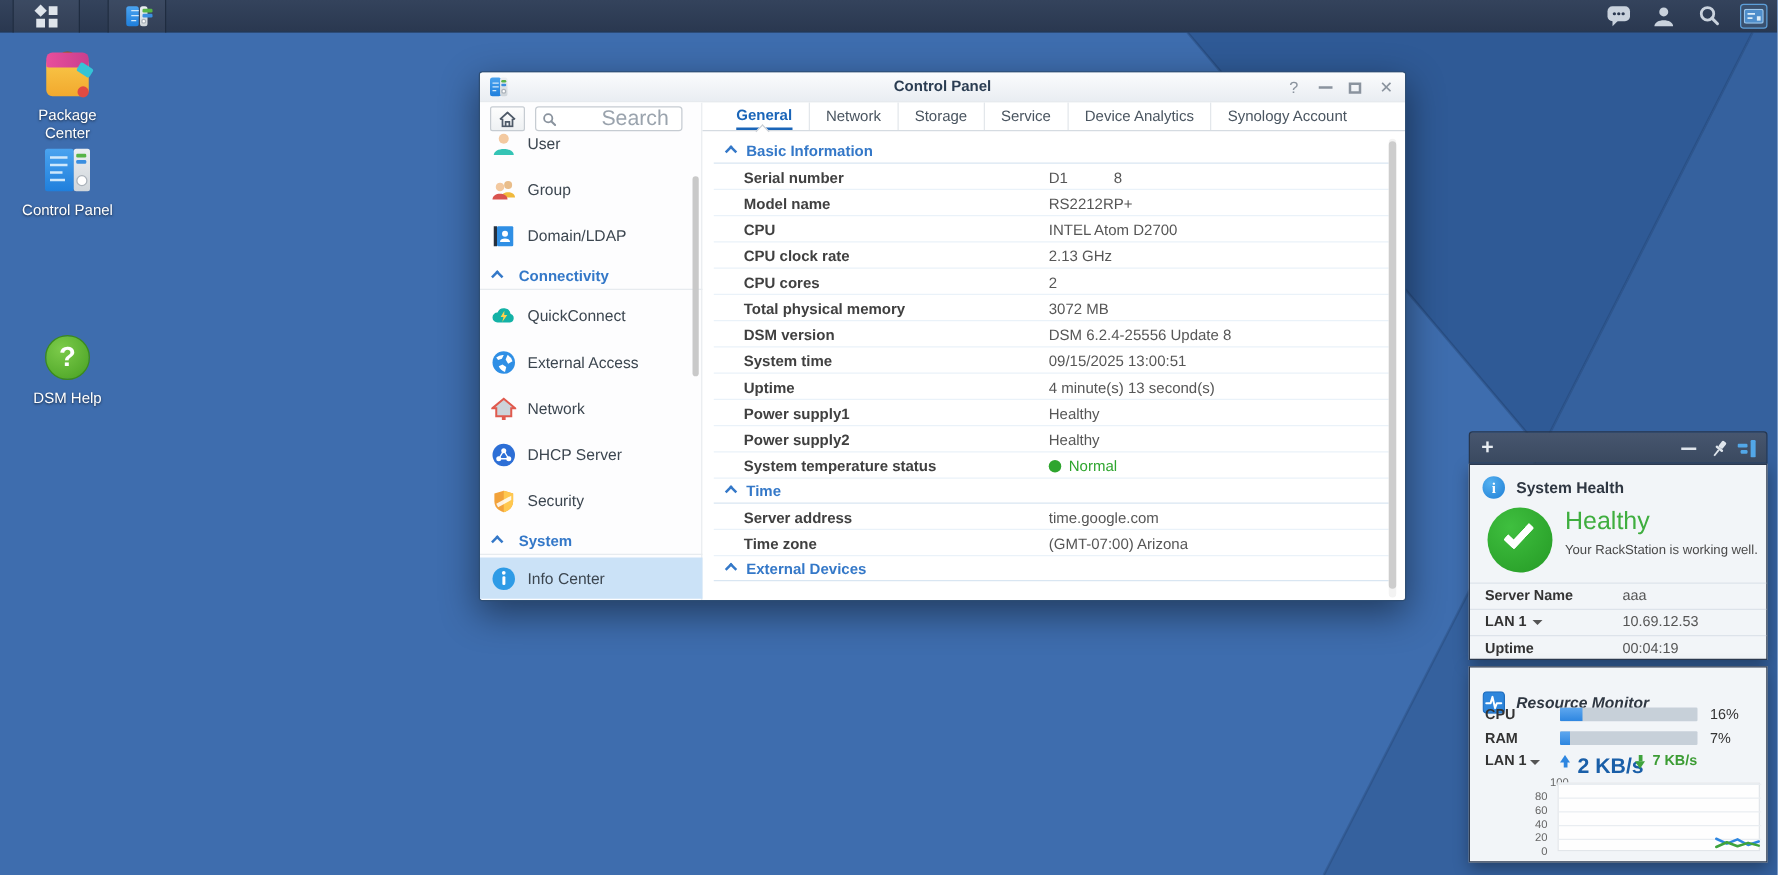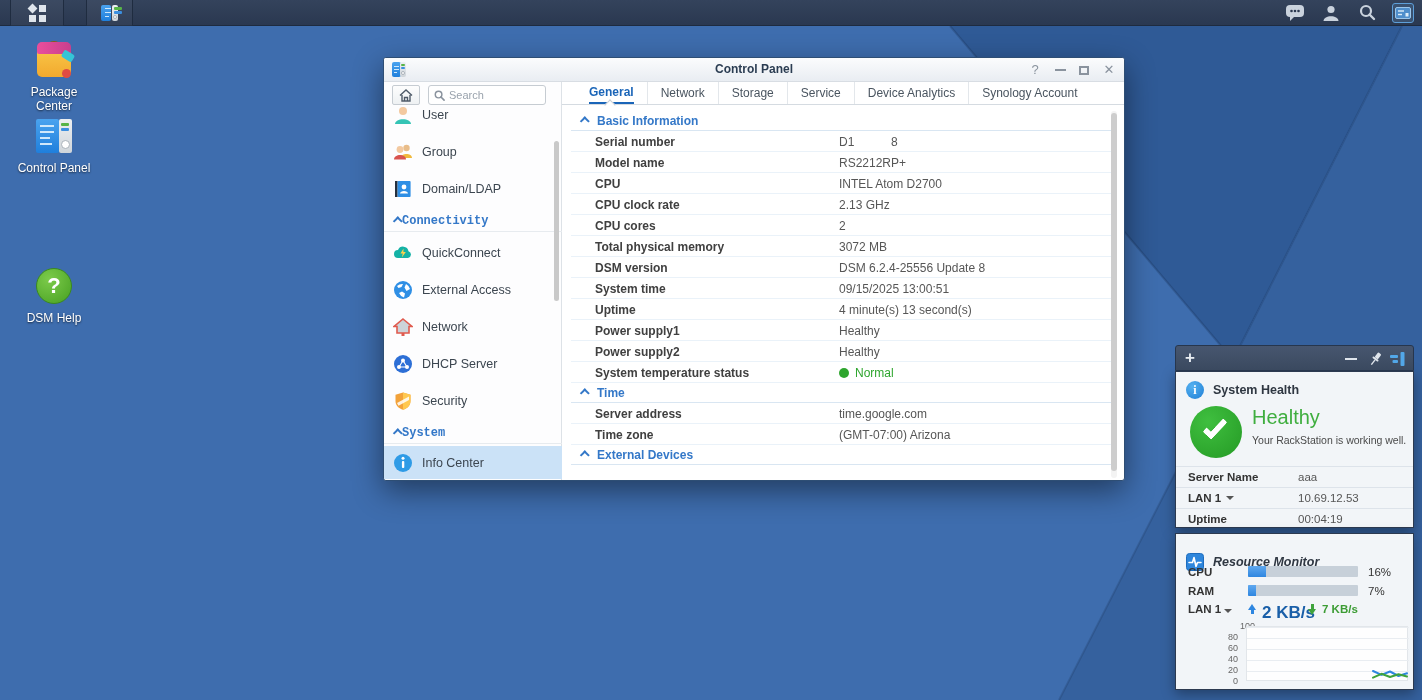--- a/index.html
+++ b/index.html
@@ -68,27 +68,27 @@
   .wc-max { width:10px; height:9px; border:2px solid #8a939e; }
 
   .winbody { position:relative; height:398px; display:flex; }
 
   
   .sbar { position:relative; width:178px; height:100%; background:#fdfdfe; border-right:1px solid #dde2e7; border-radius:0 0 0 3px; }
   .home-btn { position:absolute; left:8px; top:3px; width:28px; height:20px; border:1px solid #c6ccd2; border-radius:2px;
     background:linear-gradient(#fdfdfd,#eef1f3); display:flex; align-items:center; justify-content:center; cursor:pointer; }
   .search-box { position:absolute; left:44px; top:3px; width:118px; height:20px; border:1px solid #c6ccd2; border-radius:3px;
     background:#fff; display:flex; align-items:center; padding:0 5px; gap:4px; }
-  .search-box input { border:none; outline:none; width:86px; font-size:11px; color:#444; background:transparent; font-family:"Liberation Sans",sans-serif;}
+  .search-box input { border:none; outline:none; width:86px; font-size:17px; color:#444; background:transparent; font-family:"Liberation Sans",sans-serif;text-align:right;}
   .search-box input::placeholder { color:#9aa3ad; }
   .sitem { position:absolute; left:0; width:178px; height:22px; display:flex; align-items:center; gap:9px;
     padding-left:9px; font-size:12.5px; color:#3c4650; cursor:pointer; }
   .sitem .sic { width:20px; height:20px; flex:none; }
-  .sheader { position:absolute; left:0; width:178px; height:22px; display:flex; align-items:center; gap:0;
-    padding-left:11px; font-size:12px; font-weight:bold; color:#3478c8; cursor:pointer; border-bottom:1px solid #e7ebef;font-family:Liberation Mono, monospace; }
+  .sheader { position:absolute; left:0; width:178px; height:22px; display:flex; align-items:center; gap:13px;
+    padding-left:11px; font-size:12px; font-weight:bold; color:#3478c8; cursor:pointer; border-bottom:1px solid #e7ebef; }
   .chev { width:7px; height:7px; border-left:2px solid #3478c8; border-top:2px solid #3478c8; transform:rotate(45deg) translateY(1px); }
   .sitem.sel { background:#cbe2f7; height:33px; }
   .sb-scroll { position:absolute; right:2px; top:59px; width:5px; height:160px; background:#c9c9c9; border-radius:3px; cursor:pointer; }
 
   
   .content { position:relative; flex:1; height:100%; }
   .tabbar { position:absolute; left:0; top:0; right:0; height:23px; border-bottom:1px solid #d5dbe1; display:flex; align-items:stretch; padding-left:14px; }
   .tab { position:relative; display:flex; align-items:center; padding:0 13px; font-size:12px; color:#4a5560; cursor:pointer; }
   .tab + .tab { border-left:1px solid #e3e7eb; }
   .tab span { padding:3px 0; }

